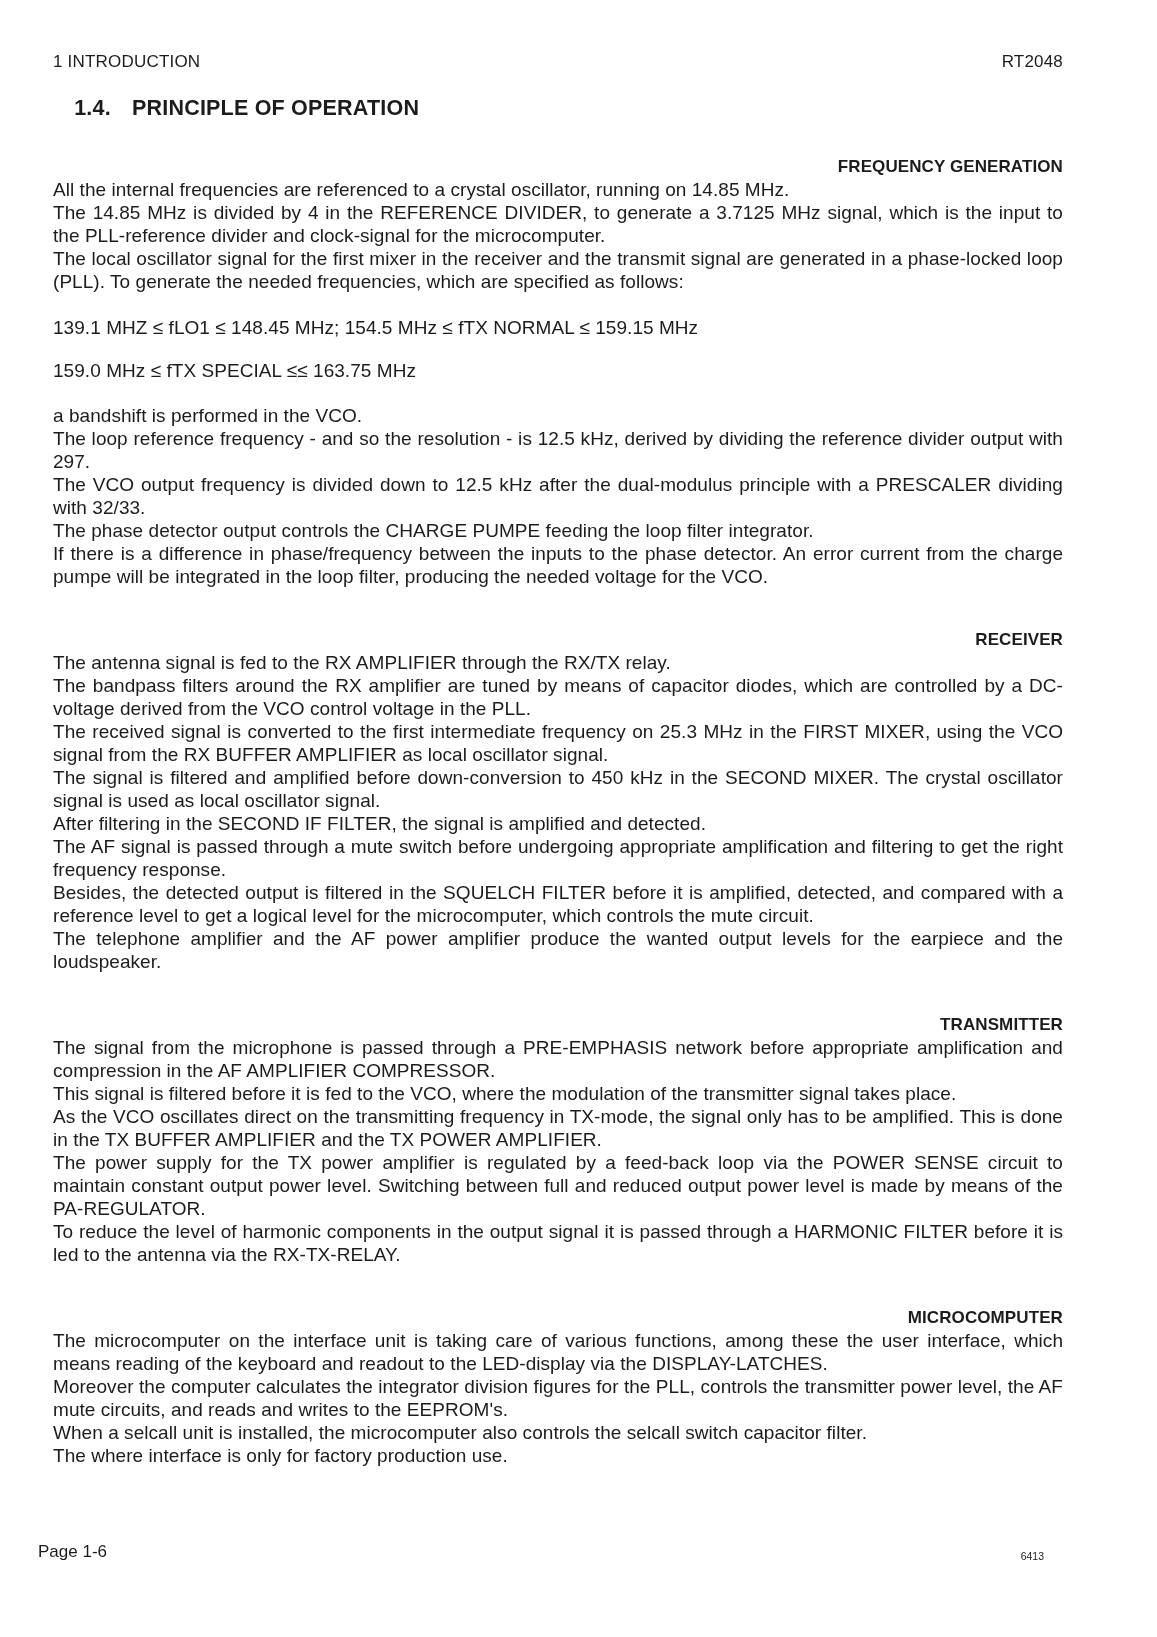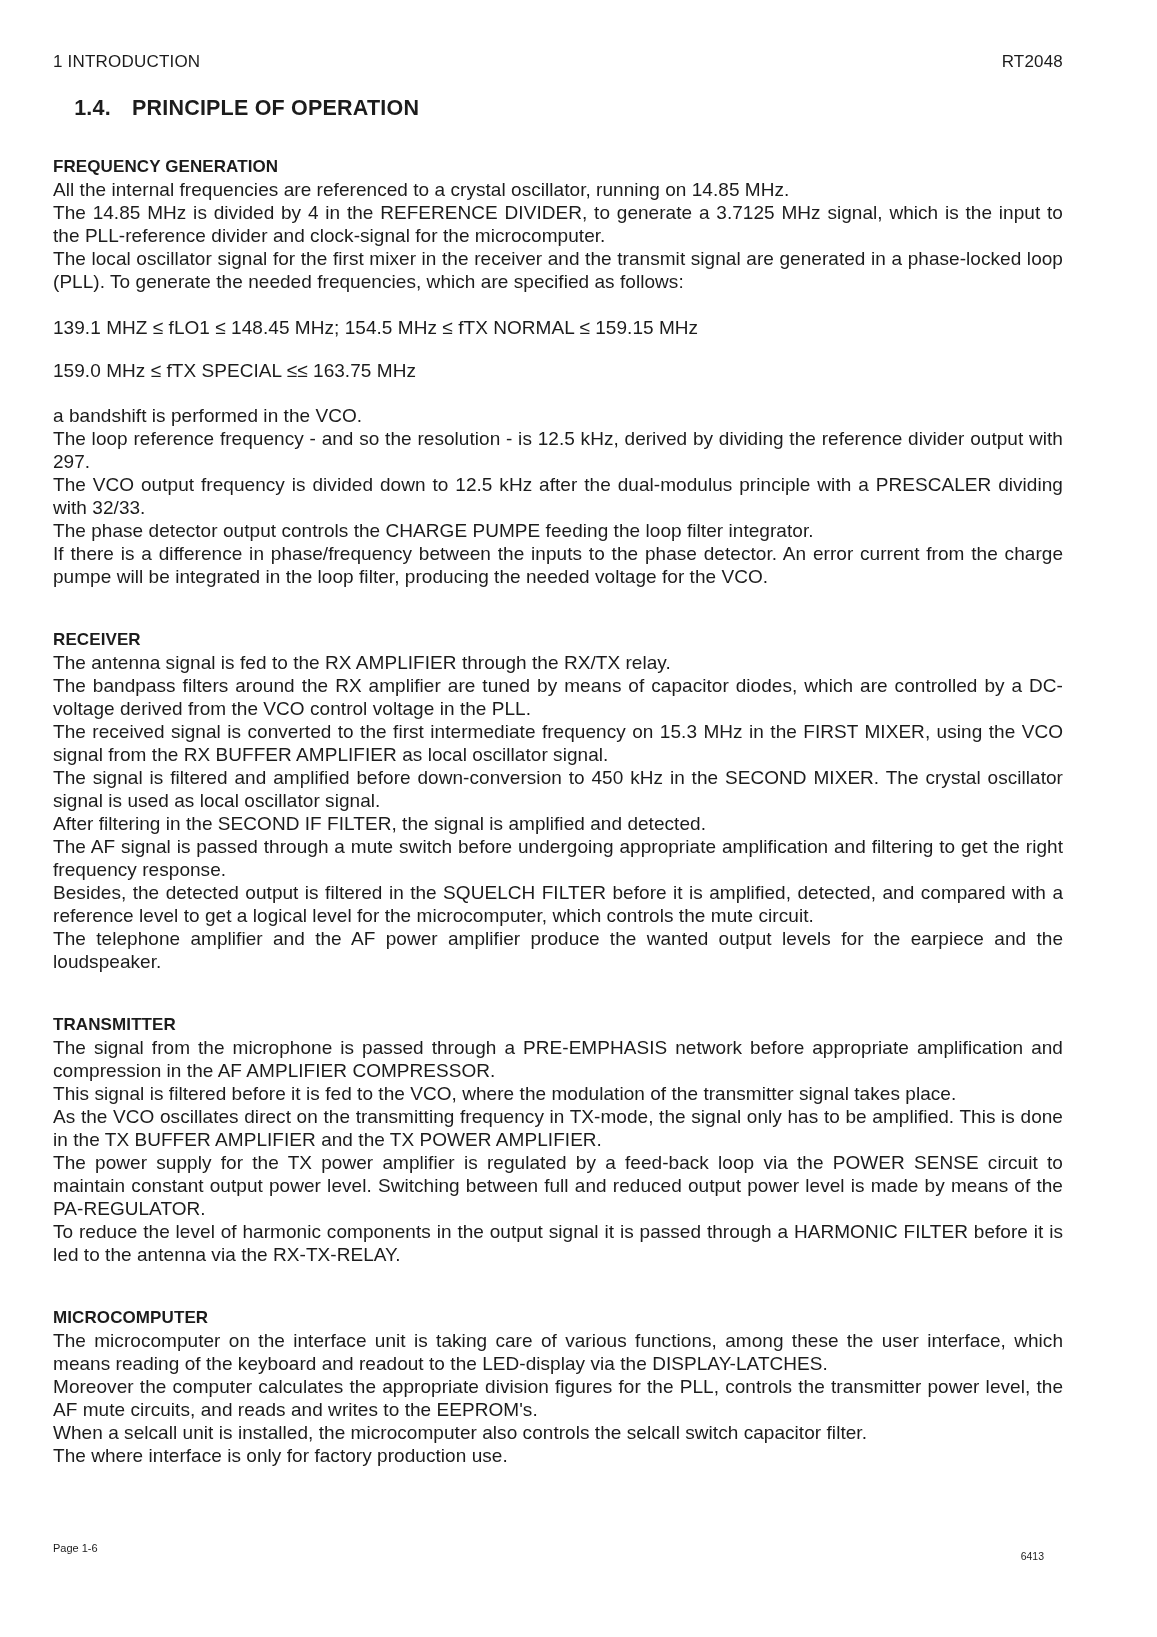--- a/index.html
+++ b/index.html
@@ -32,40 +32,41 @@
     display: flex;
   }
   .doc-title .sec-num { width: 79px; flex: 0 0 79px; text-align: center; }
   .section { margin-top: 40px; }
   .section.first { margin-top: 34px; }
   .section-heading {
     font-size: 17px;
     font-weight: bold;
     letter-spacing: 0.1px;
     line-height: 23px;
+    text-align: right;
   }
   p.body-par {
     font-size: 19px;
     line-height: 23px;
     text-align: justify;
     letter-spacing: 0.05px;
   }
   p.formula {
     font-size: 19px;
     line-height: 23px;
     letter-spacing: 0.05px;
   }
   p.formula.f1 { margin-top: 23px; }
   p.formula.f2 { margin-top: 20px; }
   .after-formulas { margin-top: 22px; }
   .footer-left {
     position: absolute;
-    left: 53px;
+    left: 38px;
     top: 1542px;
-    font-size: 11px;
+    font-size: 17px;
   }
   .footer-right {
     position: absolute;
     right: 113px;
     top: 1550px;
     font-size: 10.5px;
   }
 </style>
 </head>
 <body>
@@ -93,41 +94,41 @@
     <p class="body-par">The loop reference frequency - and so the resolution - is 12.5 kHz, derived by dividing the reference divider output with 297.</p>
     <p class="body-par">The VCO output frequency is divided down to 12.5 kHz after the dual-modulus principle with a PRESCALER dividing with 32/33.</p>
     <p class="body-par">The phase detector output controls the CHARGE PUMPE feeding the loop filter integrator.</p>
     <p class="body-par">If there is a difference in phase/frequency between the inputs to the phase detector. An error current from the charge pumpe will be integrated in the loop filter, producing the needed voltage for the VCO.</p>
   </div>
 
   <div class="section">
     <div class="section-heading">RECEIVER</div>
     <p class="body-par">The antenna signal is fed to the RX AMPLIFIER through the RX/TX relay.</p>
     <p class="body-par">The bandpass filters around the RX amplifier are tuned by means of capacitor diodes, which are controlled by a DC-voltage derived from the VCO control voltage in the PLL.</p>
-    <p class="body-par">The received signal is converted to the first intermediate frequency on 15.3 MHz in the FIRST MIXER, using the VCO signal from the RX BUFFER AMPLIFIER as local oscillator signal.</p>
+    <p class="body-par">The received signal is converted to the first intermediate frequency on 25.3 MHz in the FIRST MIXER, using the VCO signal from the RX BUFFER AMPLIFIER as local oscillator signal.</p>
     <p class="body-par">The signal is filtered and amplified before down-conversion to 450 kHz in the SECOND MIXER. The crystal oscillator signal is used as local oscillator signal.</p>
     <p class="body-par">After filtering in the SECOND IF FILTER, the signal is amplified and detected.</p>
     <p class="body-par">The AF signal is passed through a mute switch before undergoing appropriate amplification and filtering to get the right frequency response.</p>
     <p class="body-par">Besides, the detected output is filtered in the SQUELCH FILTER before it is amplified, detected, and compared with a reference level to get a logical level for the microcomputer, which controls the mute circuit.</p>
     <p class="body-par">The telephone amplifier and the AF power amplifier produce the wanted output levels for the earpiece and the loudspeaker.</p>
   </div>
 
   <div class="section">
     <div class="section-heading">TRANSMITTER</div>
     <p class="body-par">The signal from the microphone is passed through a PRE-EMPHASIS network before appropriate amplification and compression in the AF AMPLIFIER COMPRESSOR.</p>
     <p class="body-par">This signal is filtered before it is fed to the VCO, where the modulation of the transmitter signal takes place.</p>
     <p class="body-par">As the VCO oscillates direct on the transmitting frequency in TX-mode, the signal only has to be amplified. This is done in the TX BUFFER AMPLIFIER and the TX POWER AMPLIFIER.</p>
     <p class="body-par">The power supply for the TX power amplifier is regulated by a feed-back loop via the POWER SENSE circuit to maintain constant output power level. Switching between full and reduced output power level is made by means of the PA-REGULATOR.</p>
     <p class="body-par">To reduce the level of harmonic components in the output signal it is passed through a HARMONIC FILTER before it is led to the antenna via the RX-TX-RELAY.</p>
   </div>
 
   <div class="section">
     <div class="section-heading">MICROCOMPUTER</div>
     <p class="body-par">The microcomputer on the interface unit is taking care of various functions, among these the user interface, which means reading of the keyboard and readout to the LED-display via the DISPLAY-LATCHES.</p>
-    <p class="body-par">Moreover the computer calculates the appropriate division figures for the PLL, controls the transmitter power level, the AF mute circuits, and reads and writes to the EEPROM's.</p>
+    <p class="body-par">Moreover the computer calculates the integrator division figures for the PLL, controls the transmitter power level, the AF mute circuits, and reads and writes to the EEPROM's.</p>
     <p class="body-par">When a selcall unit is installed, the microcomputer also controls the selcall switch capacitor filter.</p>
     <p class="body-par">The where interface is only for factory production use.</p>
   </div>
 
   <div class="footer-left">Page 1-6</div>
   <div class="footer-right">6413</div>
 
 </div>
 
 </body></html>

